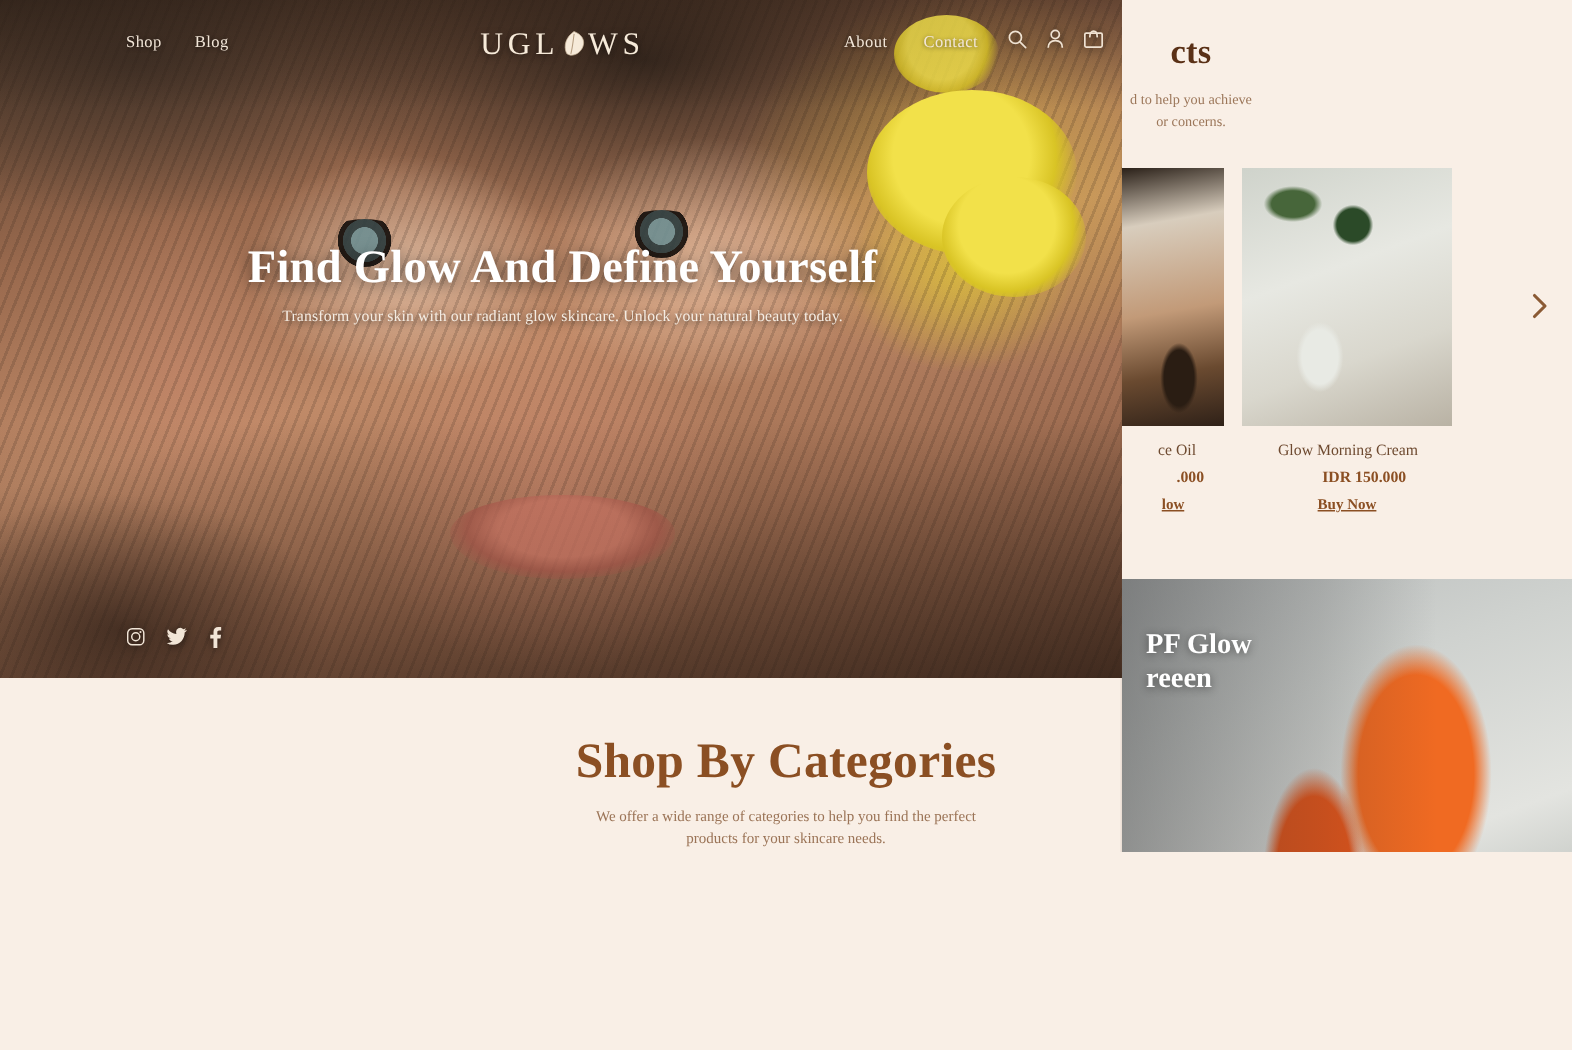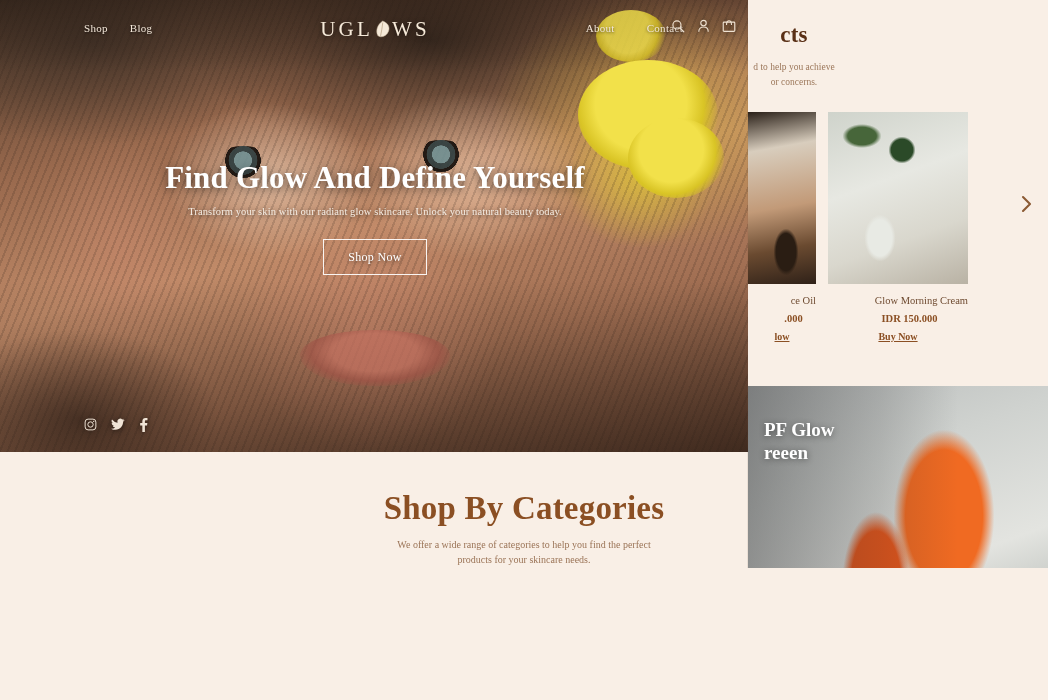--- a/index.html
+++ b/index.html
@@ -65,21 +65,21 @@
   #flower-a { left:578px; top:60px; width:140px; height:110px; }
   #flower-b { left:628px; top:118px; width:96px; height:80px; }
   #flower-c { left:596px; top:10px; width:70px; height:52px; opacity:.8; }
 
   
   #header {
     position:absolute; left:0; top:0; width:750px; height:56px;
     display:flex; align-items:center; z-index:6;
   }
   .nav-left { display:flex; gap:22px; margin-left:84px; }
-  .nav-right { display:flex; gap:32px; margin-left:auto; margin-right:67px; }
+  .nav-right { display:flex; gap:24px; margin-left:auto; margin-right:98px; }
   .nav-link {
     color:#f2e6d8; font-size:11px; letter-spacing:.3px;
     text-decoration:none; font-family:"Liberation Serif", serif;
     text-shadow:0 1px 3px rgba(0,0,0,.6); cursor:pointer; white-space:nowrap;
   }
   #brand-logo {
     position:absolute; left:50%; top:17px; transform:translateX(-50%);
     display:flex; align-items:center; color:#f6ead9;
     font-size:21px; letter-spacing:3.2px; font-weight:400;
     text-shadow:0 1px 5px rgba(0,0,0,.55); white-space:nowrap;
@@ -160,21 +160,21 @@
     position:absolute; left:0; top:22px; width:508px; text-align:center;
     font-size:23px; font-weight:700; color:#5a3016; letter-spacing:.2px;
   }
   #panel-sub {
     position:absolute; left:104px; top:60px; width:300px; text-align:center;
     font-size:9.5px; line-height:1.55; color:#9c775a;
   }
 
   .prod-card { position:absolute; }
   .prod-img { width:100%; overflow:hidden; }
-  .prod-name { margin-top:11px; text-align:right; font-size:10.5px; color:#6e4a30; }
+  .prod-name { margin-top:11px; text-align:left; font-size:10.5px; color:#6e4a30;padding-left:24px; }
   .prod-price { margin-top:7px; text-align:center; font-size:10.5px; font-weight:700; color:#8b4f23;padding-left:23px; }
   .prod-buy {
     margin-top:7px; text-align:center; font-size:10px; font-weight:700;
     color:#8b4f23; text-decoration:underline; cursor:pointer;
   }
 
   #prod-0 { left:208px; top:112px; width:68px; }
   #prod-0 .prod-img { height:172px;
     background:
       radial-gradient(ellipse 16px 30px at 38px 140px, #2a1d13 0 62%, rgba(42,29,19,0) 78%),
@@ -278,21 +278,20 @@
               <rect x="1.4" y="3.6" width="13.2" height="10.6" rx="1"></rect>
               <path d="M5.2 6.2 C5.2 3.2 6.6 2 8 2 C9.4 2 10.8 3.2 10.8 6.2" stroke-linecap="round"></path>
             </svg>
           </span>
         </div>
       </header>
 
       <div id="hero-copy">
         <h1 id="hero-title">Find Glow And Define Yourself</h1>
         <p id="hero-sub">Transform your skin with our radiant glow skincare. Unlock your natural beauty today.</p>
-        <div id="hero-cta">Shop Now</div>
       </div>
 
       <div id="hero-socials">
         <span class="sicon">
           <svg width="13" height="13" viewBox="0 0 16 16" fill="none" stroke="#f1e5d7" stroke-width="1.2">
             <rect x="1.4" y="1.4" width="13.2" height="13.2" rx="3.6"></rect>
             <circle cx="8" cy="8" r="3.3"></circle>
               <circle cx="11.9" cy="4.1" r=".85" fill="#f1e5d7" stroke="none"></circle>
           </svg>
         </span>

